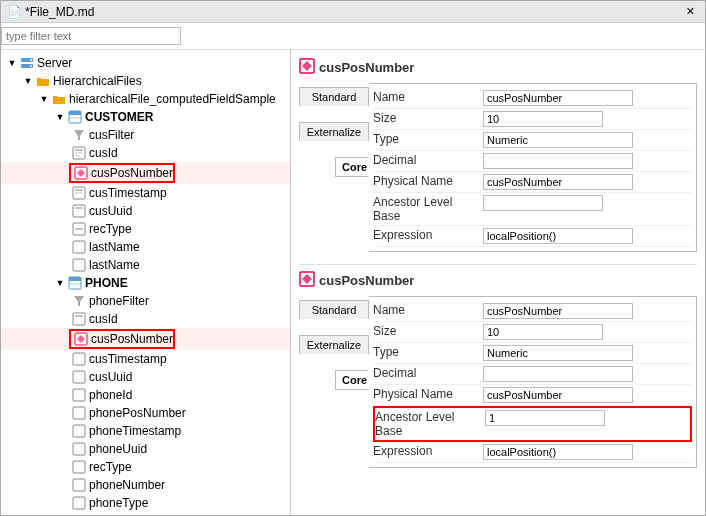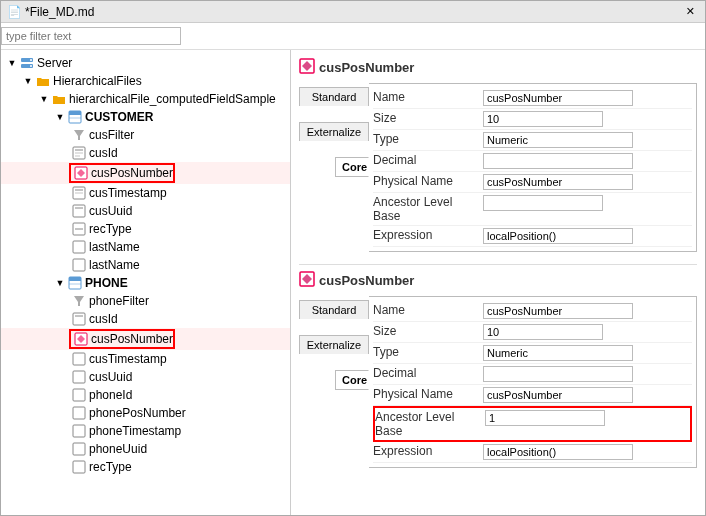--- a/index.html
+++ b/index.html
@@ -440,21 +440,39 @@
       <div class="tree-item">
         <span class="tree-indent" style="width:70px"></span>
         <span class="tree-icon">
           <svg width="14" height="14" viewBox="0 0 14 14">
             <rect x="1" y="1" width="12" height="12" rx="1" fill="white" stroke="#888" stroke-width="1"></rect>
           </svg>
         </span>
         <span class="tree-label">recType</span>
       </div>
 
-
+      <div class="tree-item">
+        <span class="tree-indent" style="width:70px"></span>
+        <span class="tree-icon">
+          <svg width="14" height="14" viewBox="0 0 14 14">
+            <rect x="1" y="1" width="12" height="12" rx="1" fill="white" stroke="#888" stroke-width="1"></rect>
+          </svg>
+        </span>
+        <span class="tree-label">phoneNumber</span>
+      </div>
+
+      <div class="tree-item">
+        <span class="tree-indent" style="width:70px"></span>
+        <span class="tree-icon">
+          <svg width="14" height="14" viewBox="0 0 14 14">
+            <rect x="1" y="1" width="12" height="12" rx="1" fill="white" stroke="#888" stroke-width="1"></rect>
+          </svg>
+        </span>
+        <span class="tree-label">phoneType</span>
+      </div>
 
     </div>
 
     <div class="detail-panel">
 
       <div class="record-section">
         <div class="record-title">
           <span>
             <svg width="16" height="16" viewBox="0 0 16 16">
               <rect x="1" y="1" width="14" height="14" rx="1" fill="white" stroke="#e05" stroke-width="1.5"></rect>

